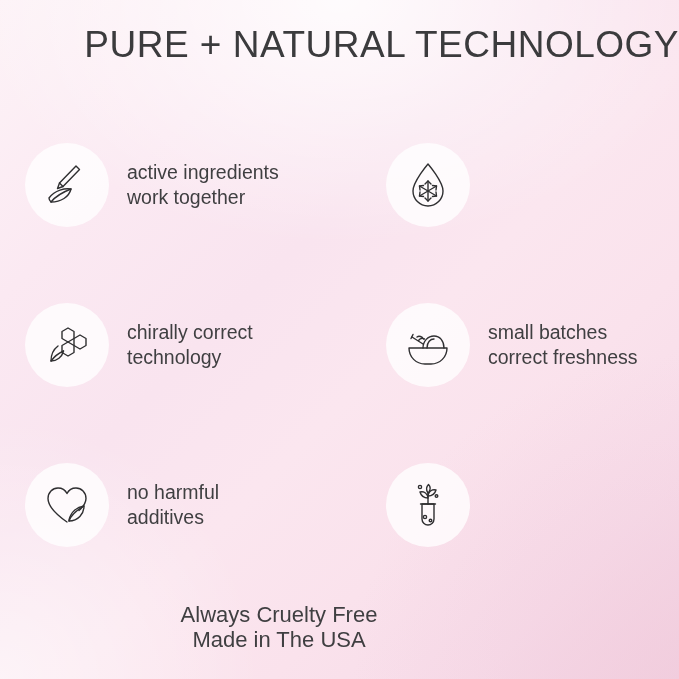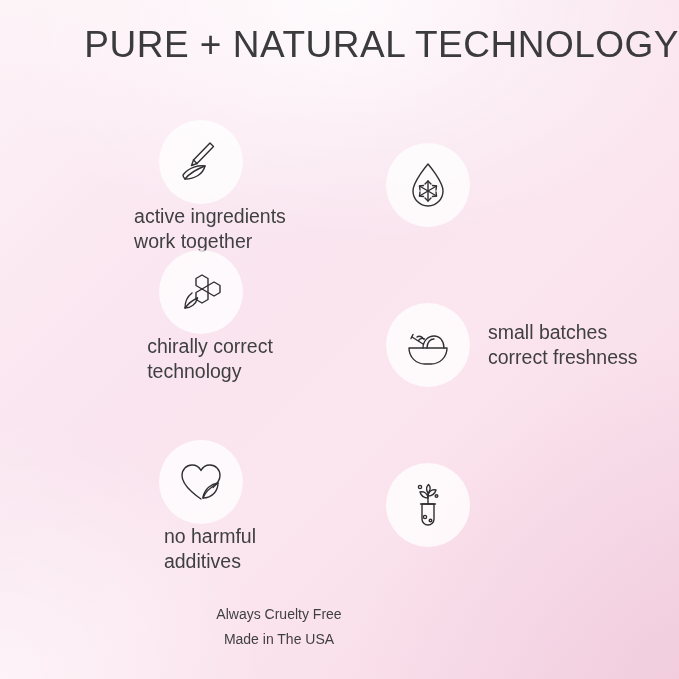--- a/index.html
+++ b/index.html
@@ -44,22 +44,21 @@
     display: flex;
     width: 679px;
   }
   .cell {
     display: flex;
     align-items: center;
     box-sizing: border-box;
   }
   .cell.left {
     width: 340px;
-    padding-left: 62px;
-    flex-direction: column;
+    padding-left: 25px;
   }
   .cell.right {
     width: 339px;
     padding-left: 46px;
   }
   .badge {
     width: 84px;
     height: 84px;
     border-radius: 50%;
     background: rgba(255,255,255,0.78);
@@ -82,21 +81,21 @@
   }
   .r1 { height: 130px; }
   .r2 { height: 190px; }
   .r3 { height: 130px; }
   .footer {
     position: absolute;
     left: 0;
     bottom: 27px;
     width: 558px;
     text-align: center;
-    font-size: 14px;
+    font-size: 22px;
     line-height: 25px;
     color: #3f3f41;
     white-space: pre-line;
   }
 </style>
 </head>
 <body>
 
 <div class="page"></div>
 

